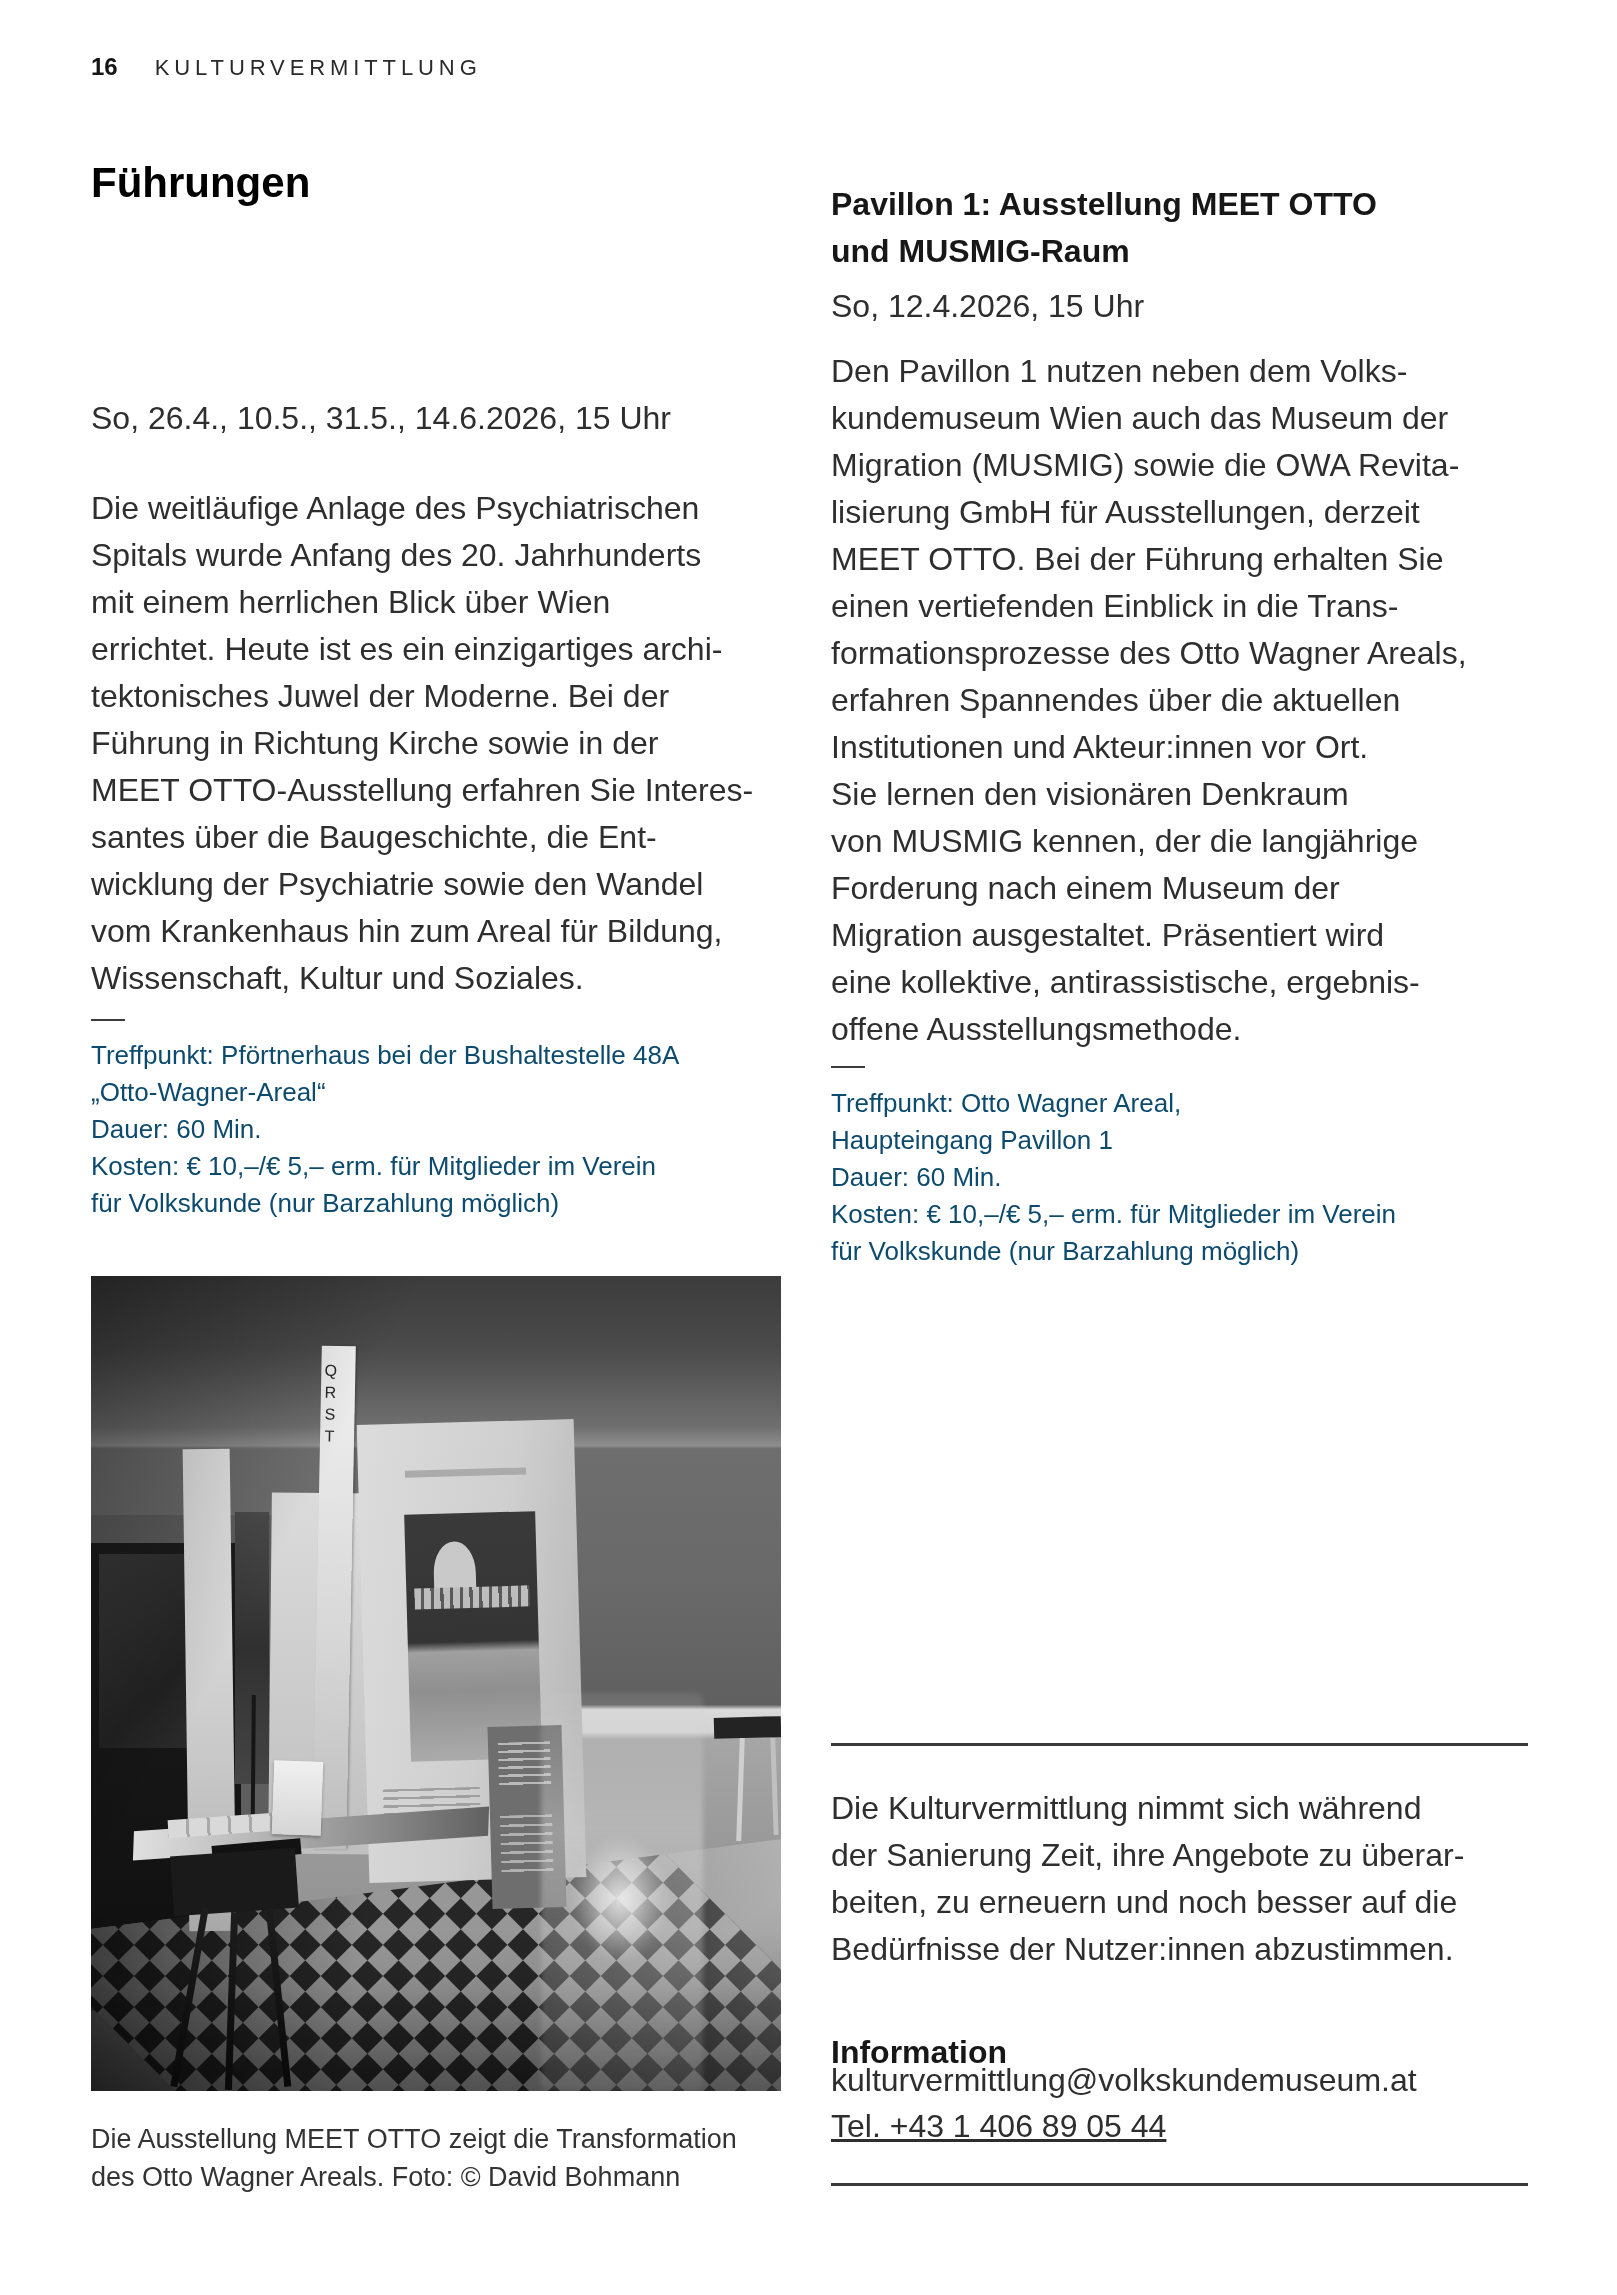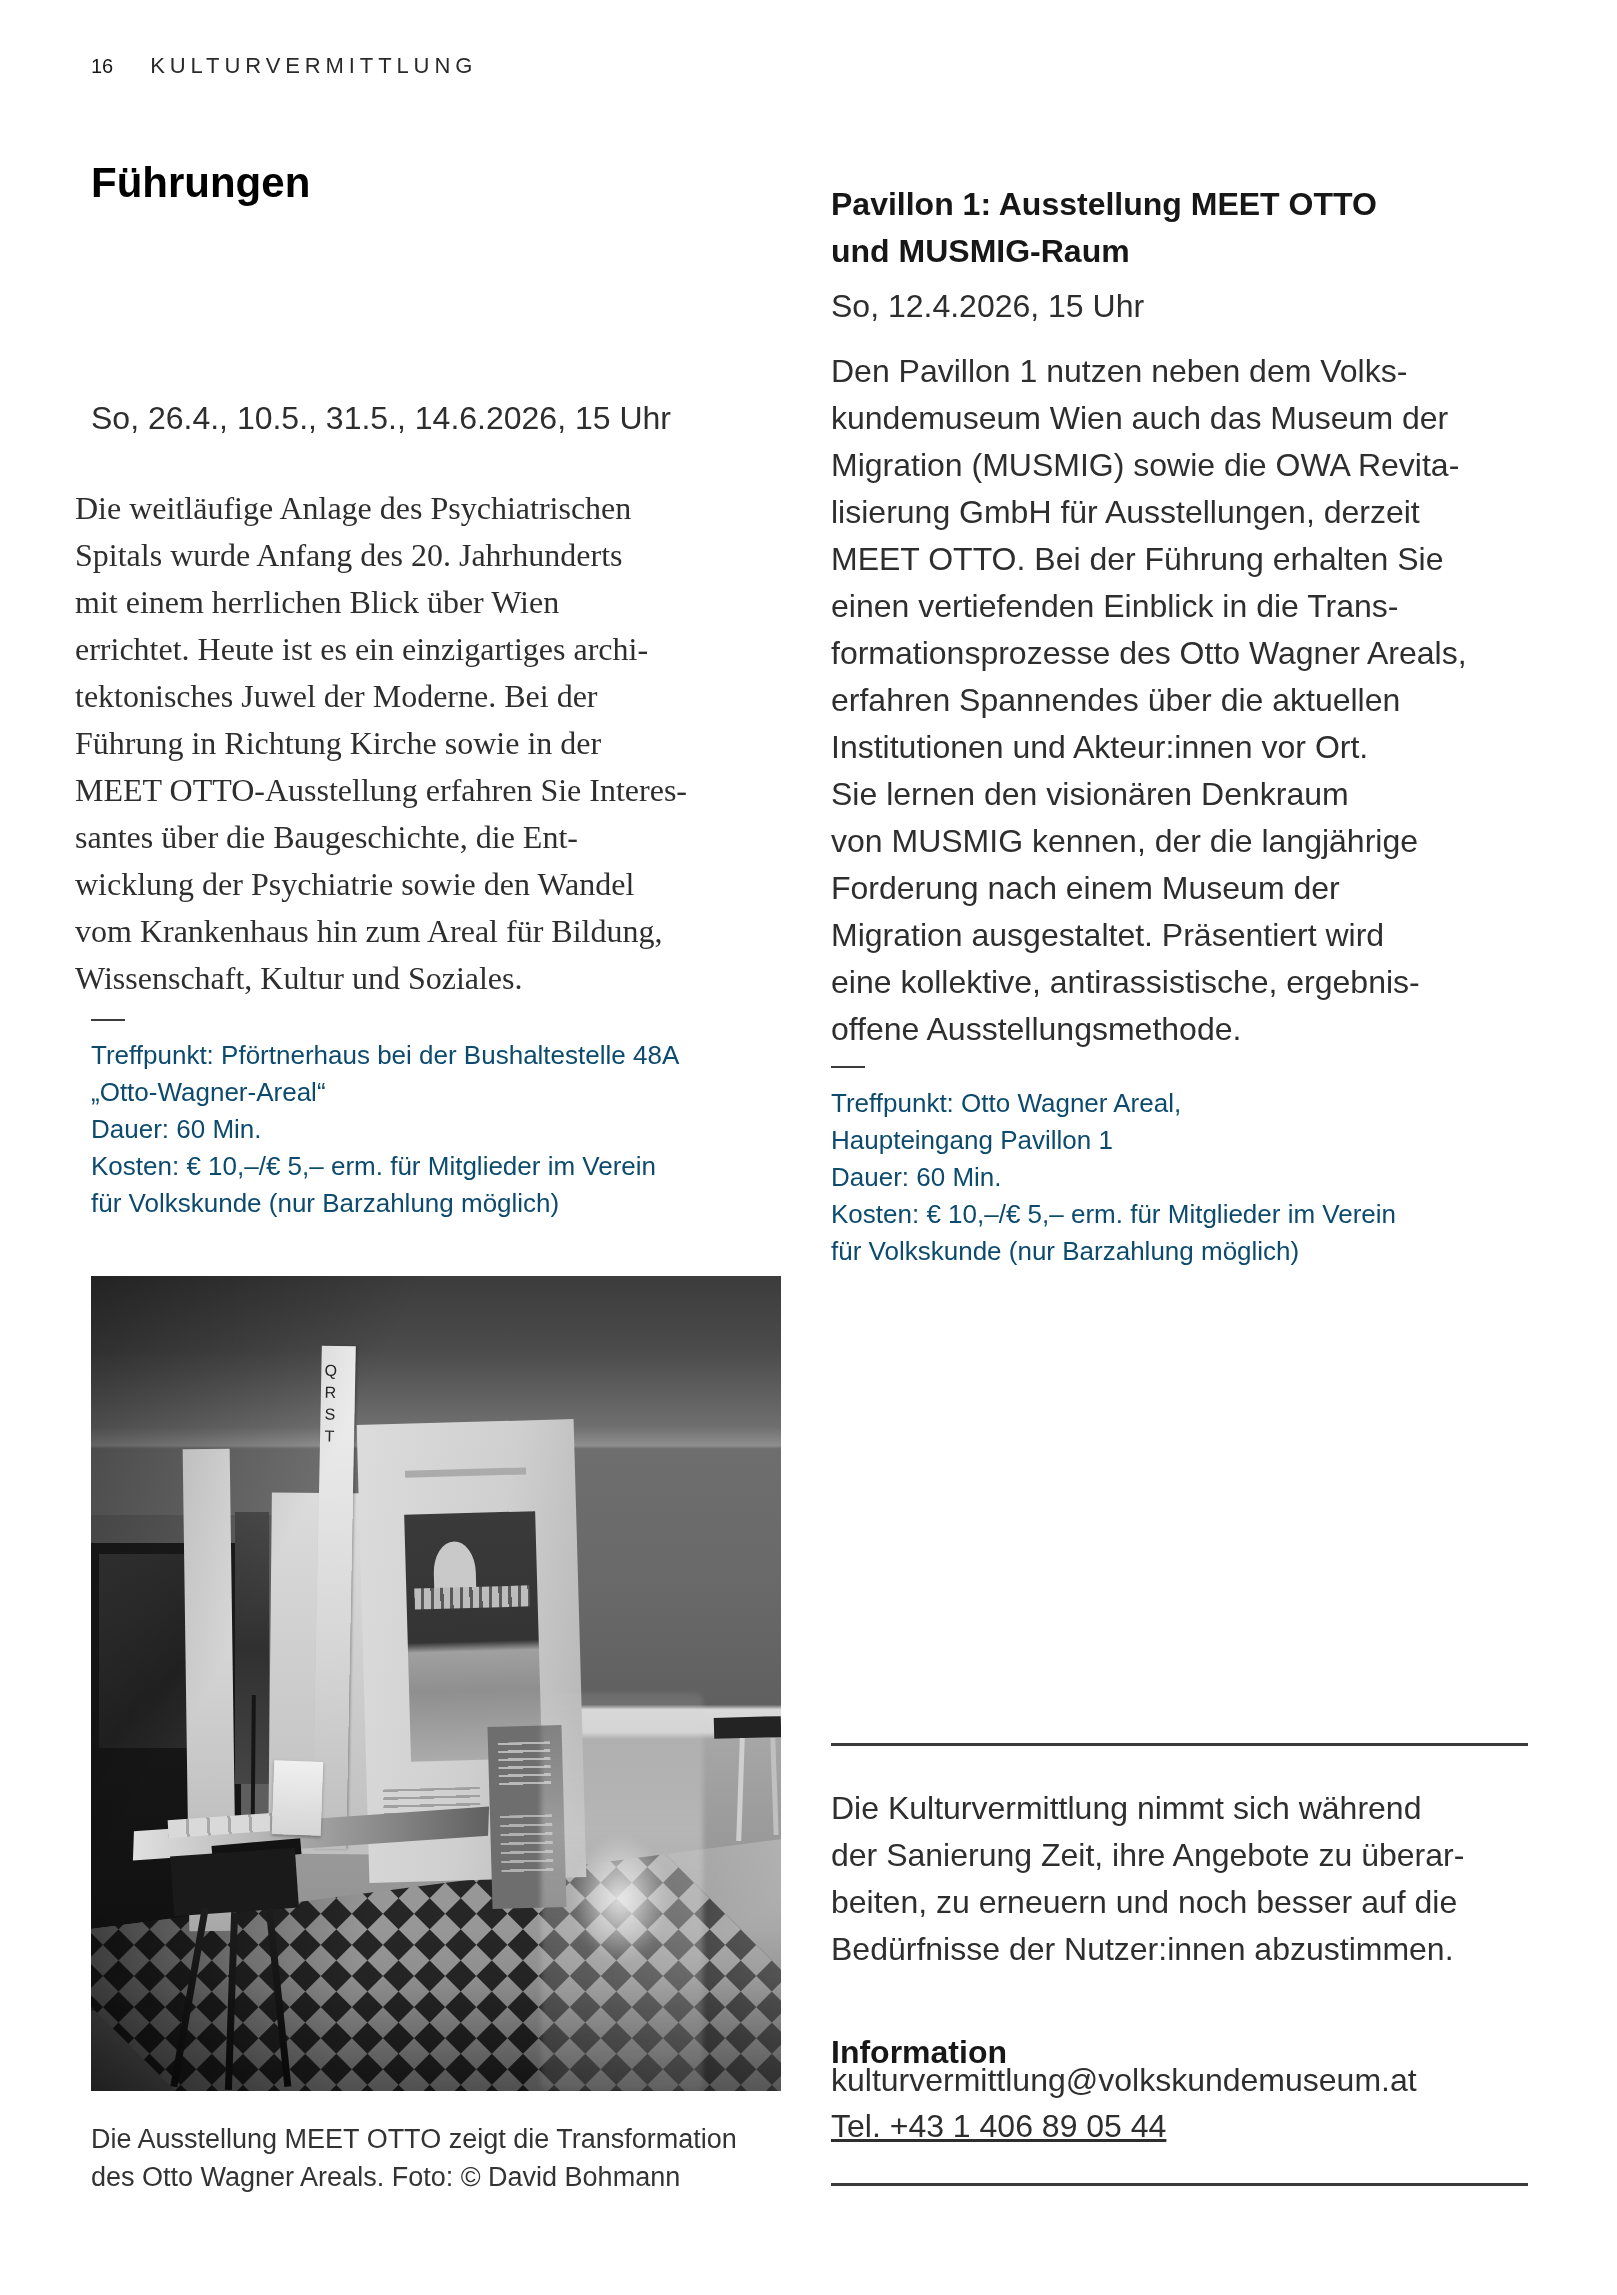--- a/index.html
+++ b/index.html
@@ -11,28 +11,28 @@
     color:#2b2b2b;
     overflow:hidden;
   }
   .lines{white-space:pre-line;}
   .bold-head{font-weight:bold;color:#171717;margin-top:19px;}
   .body-text{font-size:32px;line-height:47px;color:#2e2e2e;}
   .small-text{font-size:26px;line-height:37px;color:#0c4a6e;}
 
   
   .pagehead{position:absolute;left:91px;top:53px;display:flex;align-items:baseline;gap:37px;}
-  .pagenum{font-size:20px;font-weight:normal;color:#151515;}
+  .pagenum{font-size:24px;font-weight:bold;color:#151515;}
   .section{font-size:22px;letter-spacing:4.9px;color:#2a2a2a;}
 
   
   .title{position:absolute;left:91px;top:160px;margin:0;font-size:42px;line-height:45px;font-weight:bold;color:#000000;}
   .lc-heading{position:absolute;left:91px;top:301px;width:695px;font-size:32px;line-height:47px;}
   .lc-date{position:absolute;left:91px;top:395px;width:695px;}
-  .lc-body{position:absolute;left:75px;top:485px;width:703px;font-family:Liberation Serif, serif;}
+  .lc-body{position:absolute;left:91px;top:485px;width:703px;}
   .shortrule{border-top:2.4px solid #3c3c3c;width:34px;height:0;}
   .lc-div{position:absolute;left:91px;top:1019px;}
   .lc-details{position:absolute;left:91px;top:1037px;width:703px;}
   .caption{position:absolute;left:91px;top:2120px;width:703px;font-size:27px;line-height:38px;color:#333;}
 
   
   .rc-heading{position:absolute;left:831px;top:162px;width:703px;font-size:32px;line-height:47px;}
   .rc-date{position:absolute;left:831px;top:255px;width:703px;margin-top:28px;}
   .rc-body{position:absolute;left:831px;top:348px;width:712px;}
   .rc-div{position:absolute;left:831px;top:1066px;}

